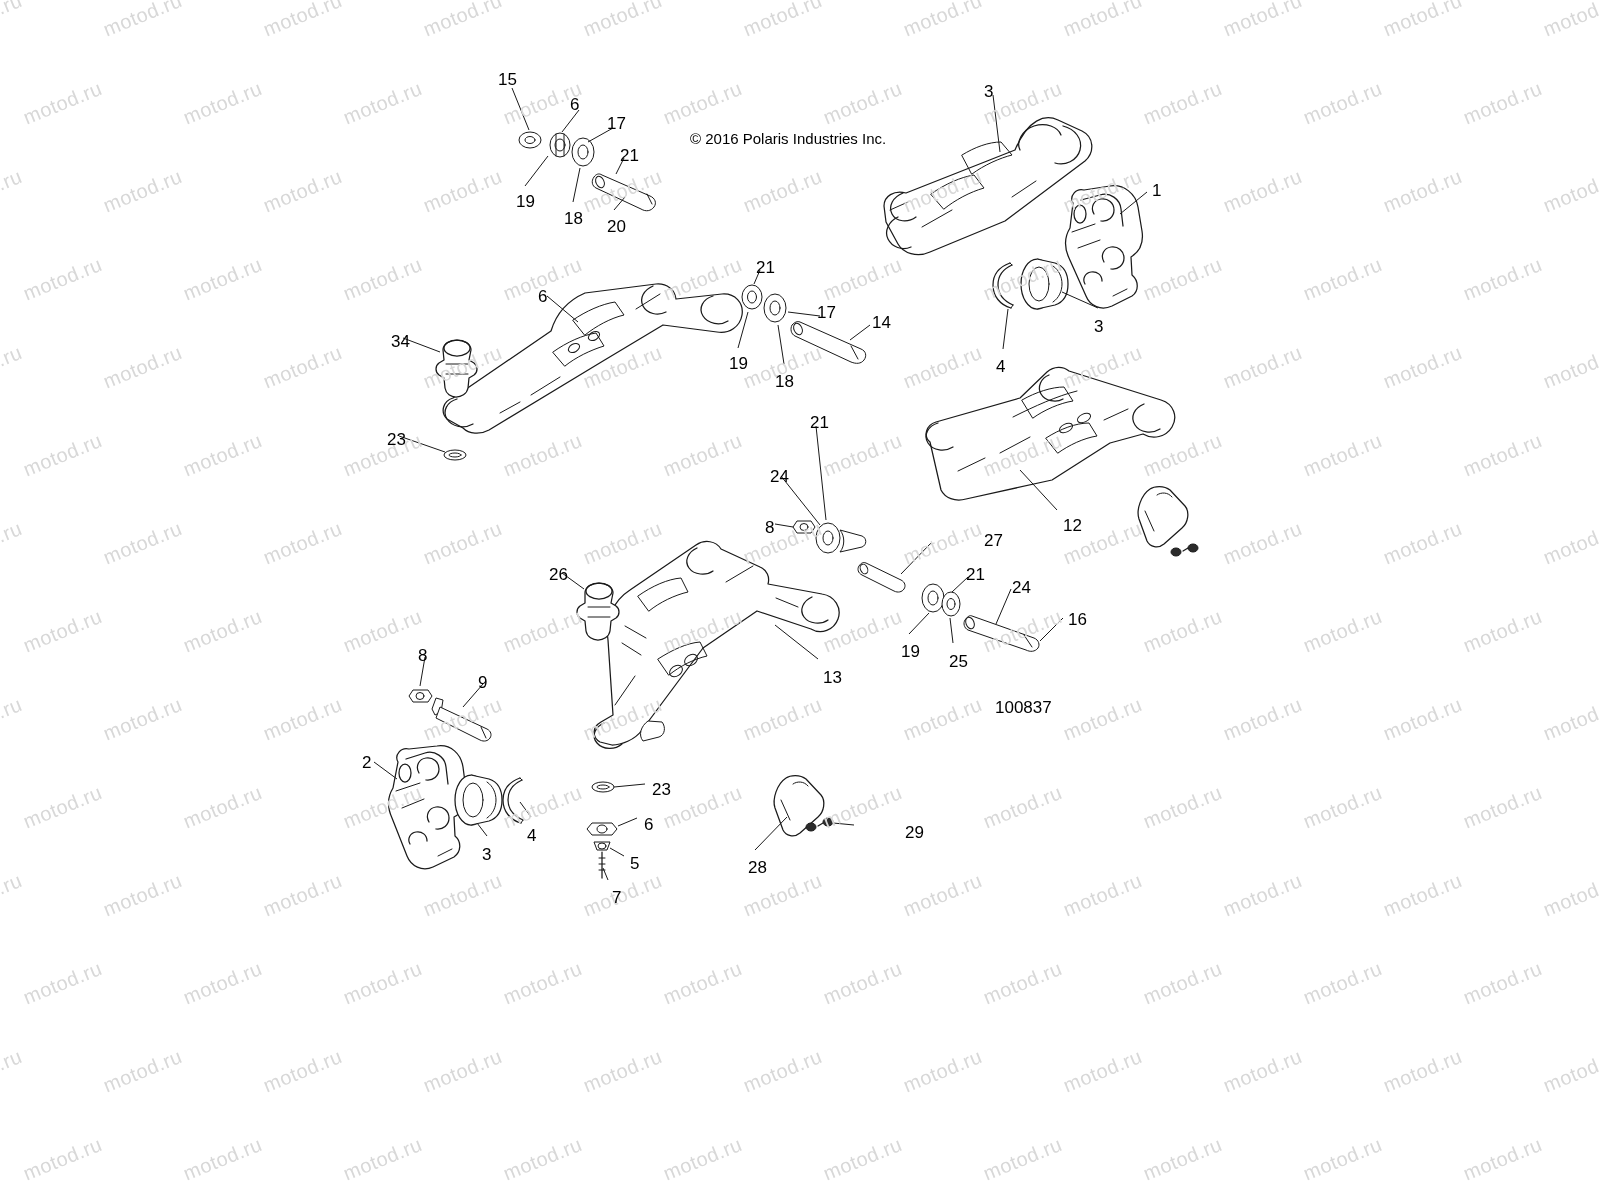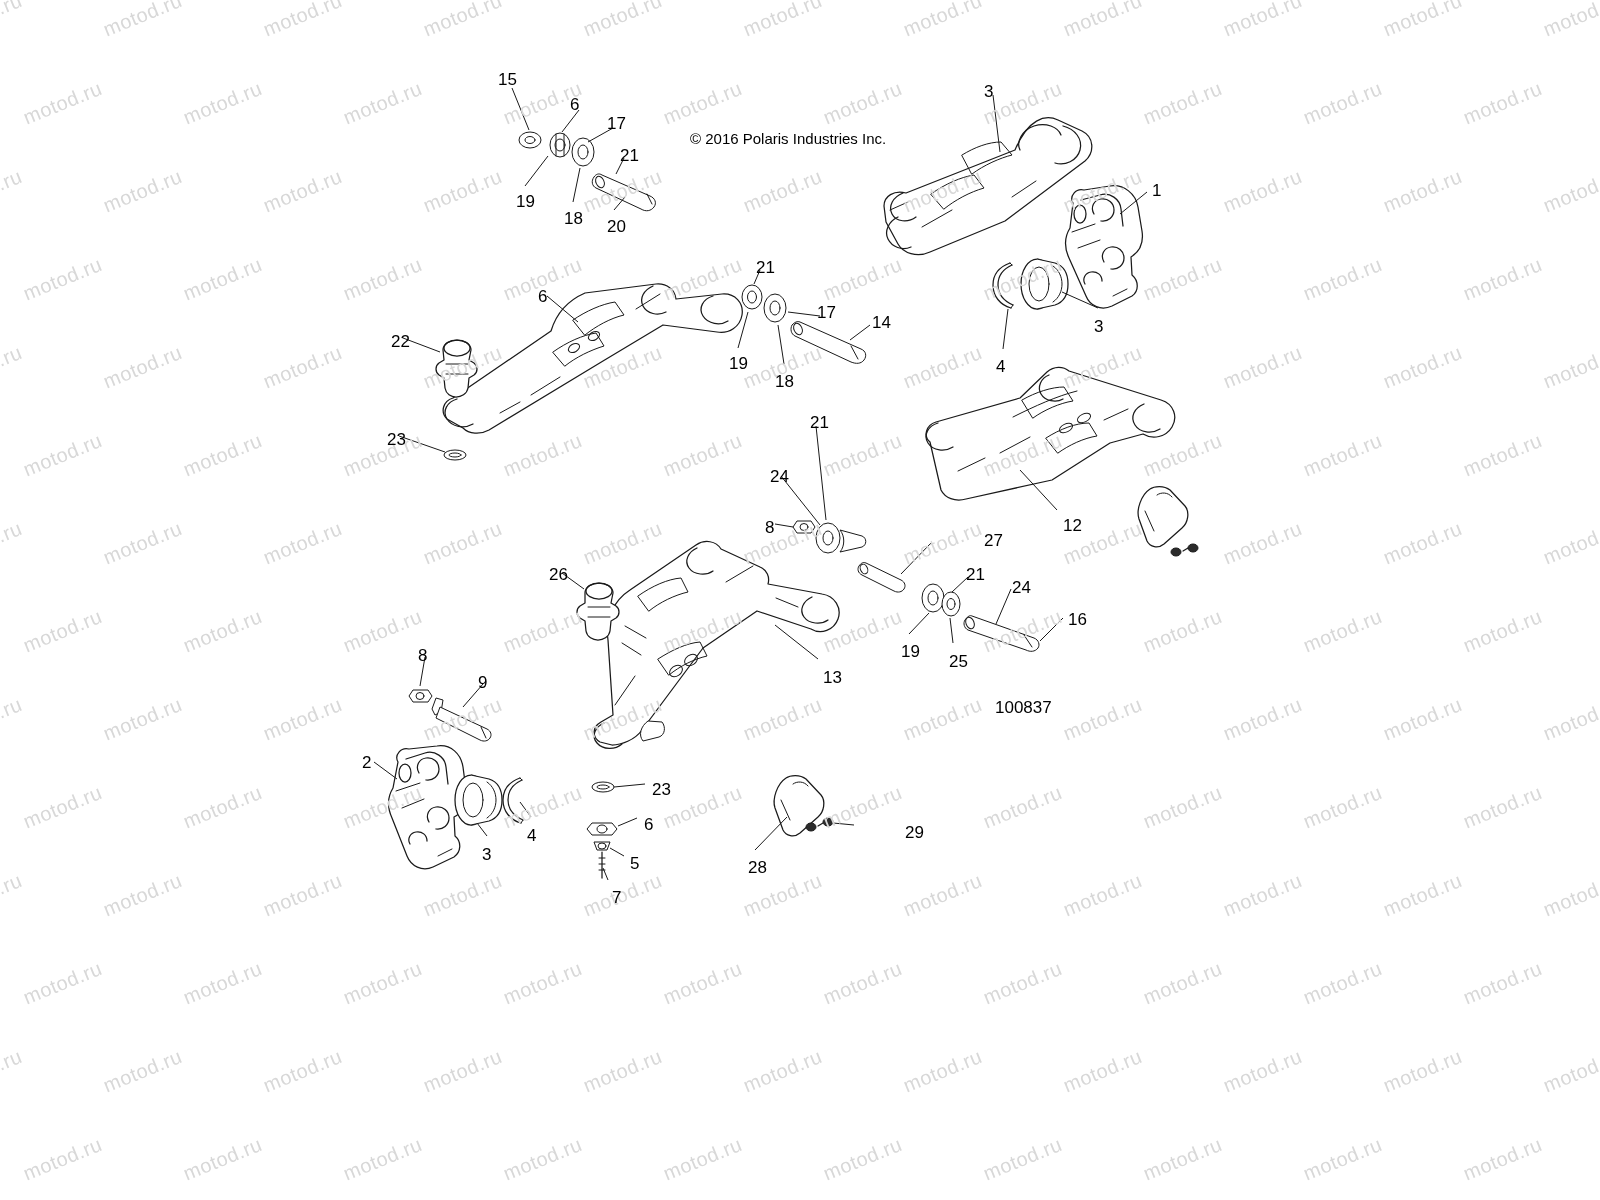--- a/index.html
+++ b/index.html
@@ -500,21 +500,21 @@
       <div class="callout" style="left: 607px; top: 114px;">17</div>
       <div class="callout" style="left: 620px; top: 146px;">21</div>
       <div class="callout" style="left: 516px; top: 192px;">19</div>
       <div class="callout" style="left: 564px; top: 209px;">18</div>
       <div class="callout" style="left: 607px; top: 217px; text-align: right;">20</div>
       <div class="callout" style="left: 984px; top: 82px;">3</div>
       <div class="callout" style="left: 1152px; top: 181px;">1</div>
       <div class="callout" style="left: 1094px; top: 317px;">3</div>
       <div class="callout" style="left: 996px; top: 357px;">4</div>
       <div class="callout" style="left: 538px; top: 287px;">6</div>
-      <div class="callout" style="left: 391px; top: 332px;">22</div>
+      <div class="callout" style="left: 391px; top: 332px;">34</div>
       <div class="callout" style="left: 387px; top: 430px;">23</div>
       <div class="callout" style="left: 756px; top: 258px;">21</div>
       <div class="callout" style="left: 817px; top: 303px;">17</div>
       <div class="callout" style="left: 729px; top: 354px;">19</div>
       <div class="callout" style="left: 775px; top: 372px;">18</div>
       <div class="callout" style="left: 872px; top: 313px;">14</div>
       <div class="callout" style="left: 1063px; top: 516px;">12</div>
       <div class="callout" style="left: 810px; top: 413px;">21</div>
       <div class="callout" style="left: 770px; top: 467px;">24</div>
       <div class="callout" style="left: 765px; top: 518px;">8</div>

